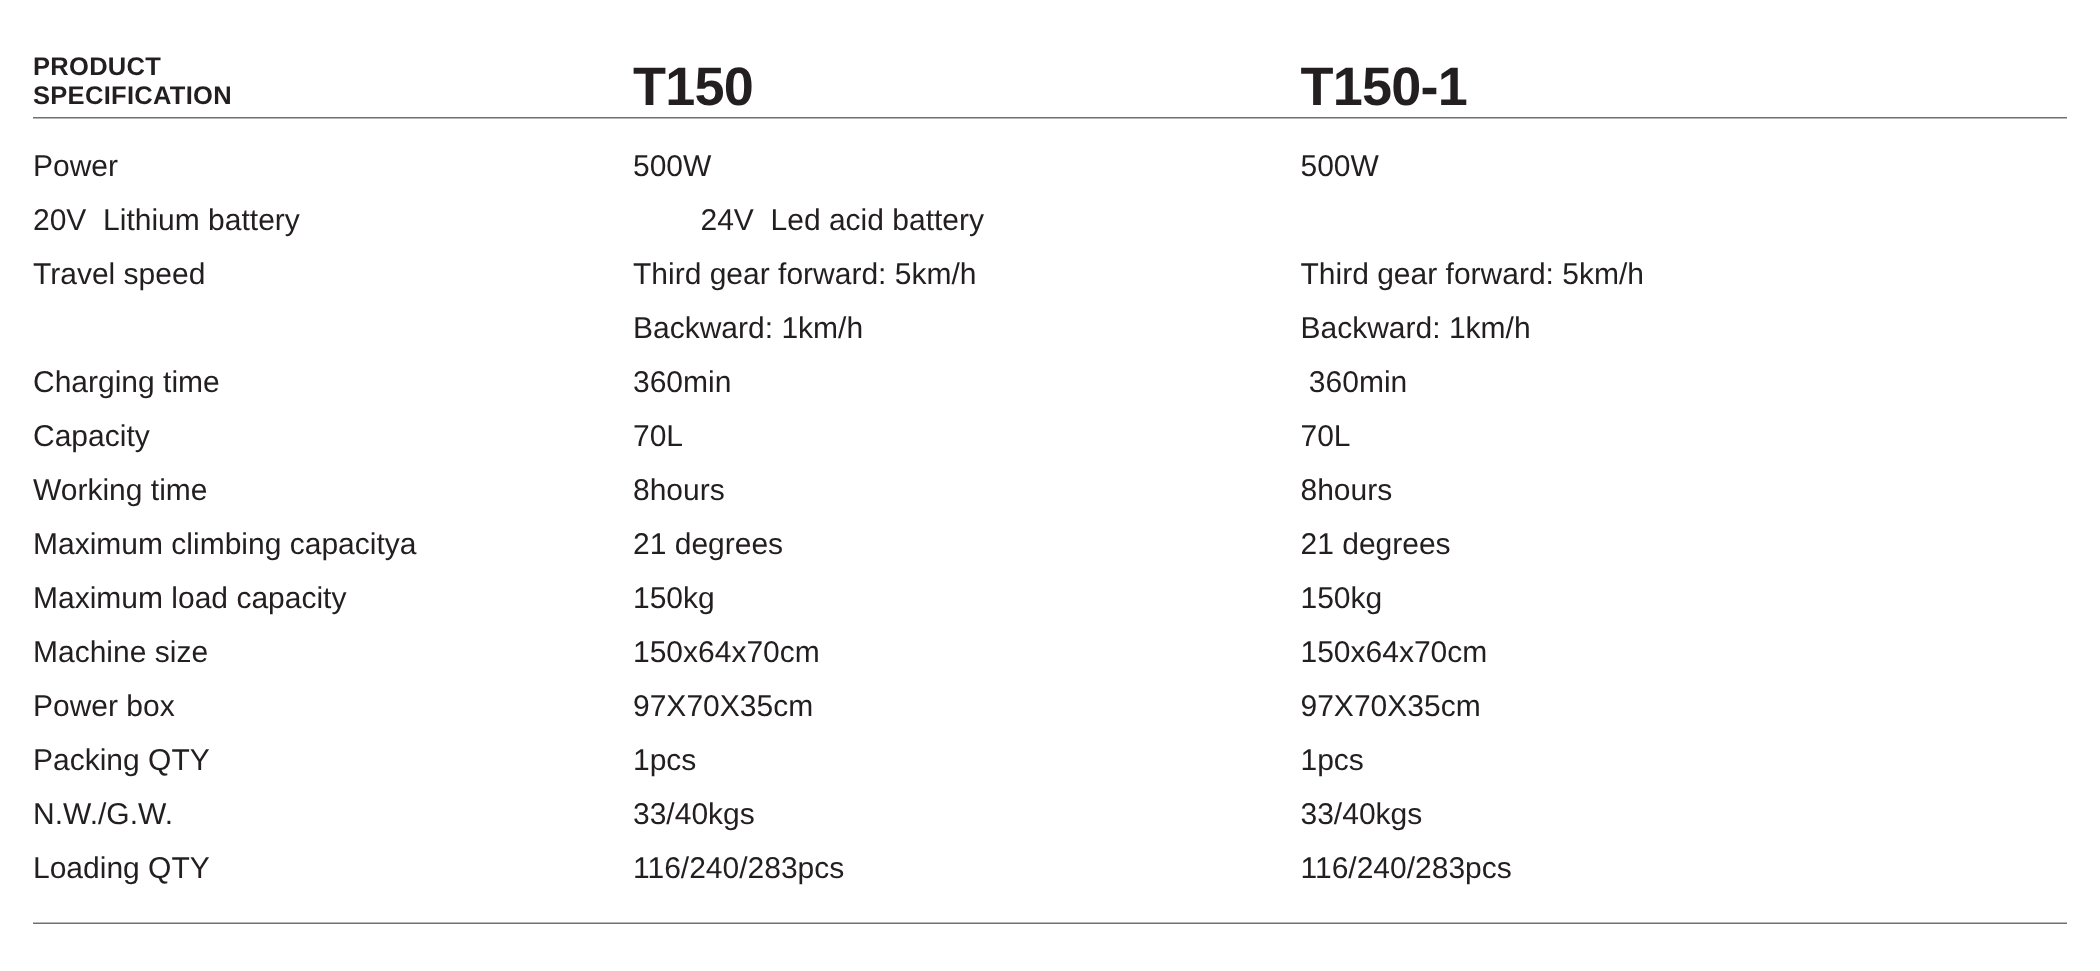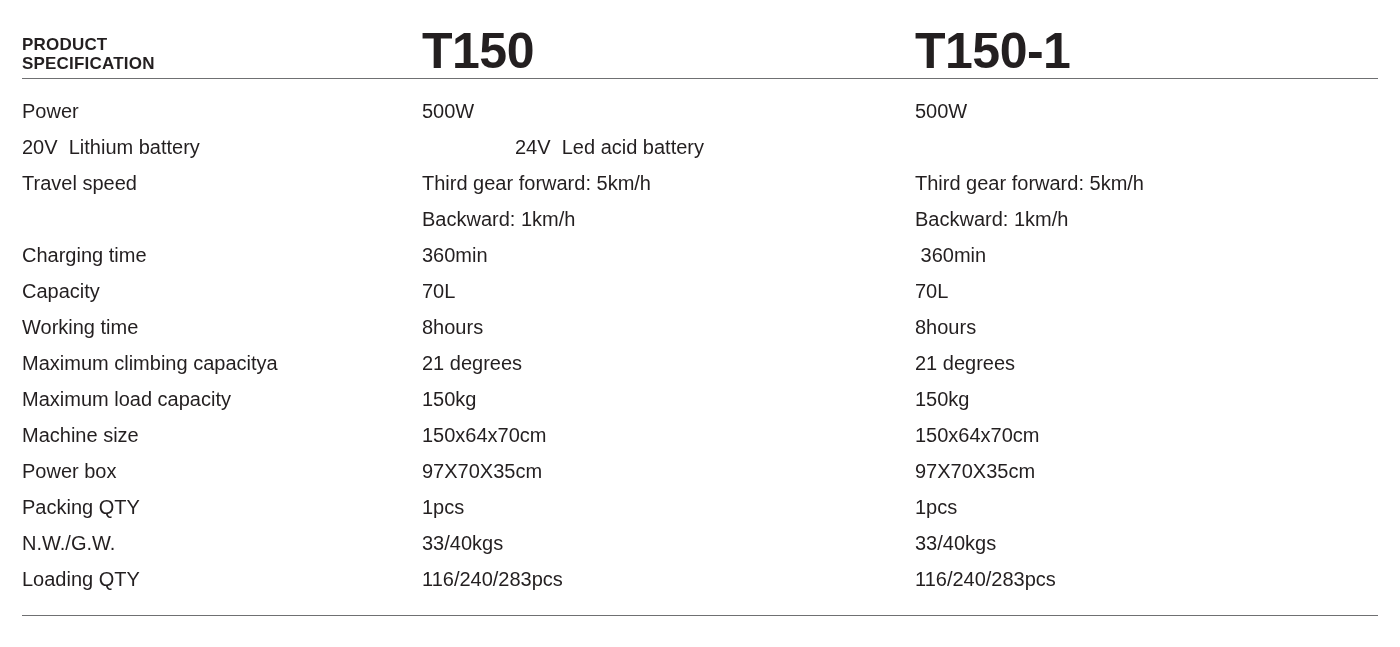--- a/index.html
+++ b/index.html
@@ -32,32 +32,31 @@
   .col-label {
     width: 400px;
     flex: 0 0 400px;
   }
   .col-a {
     width: 445px;
     flex: 0 0 445px;
   }
   .col-b {
     flex: 1 1 auto;
-    margin-left: 48px;
   }
   .spec-title {
     font-size: 17px;
     font-weight: bold;
     line-height: 1.15;
     letter-spacing: 0.2px;
     color: #231f20;
     padding-bottom: 4px;
   }
   .model-name {
-    font-size: 50px;
+    font-size: 36px;
     font-weight: bold;
     line-height: 1;
     letter-spacing: -0.5px;
     color: #231f20;
     padding-bottom: 2px;
   }
   .rule {
     height: 0;
     border-top: 1.6px solid #6f7072;
     margin: 0;

